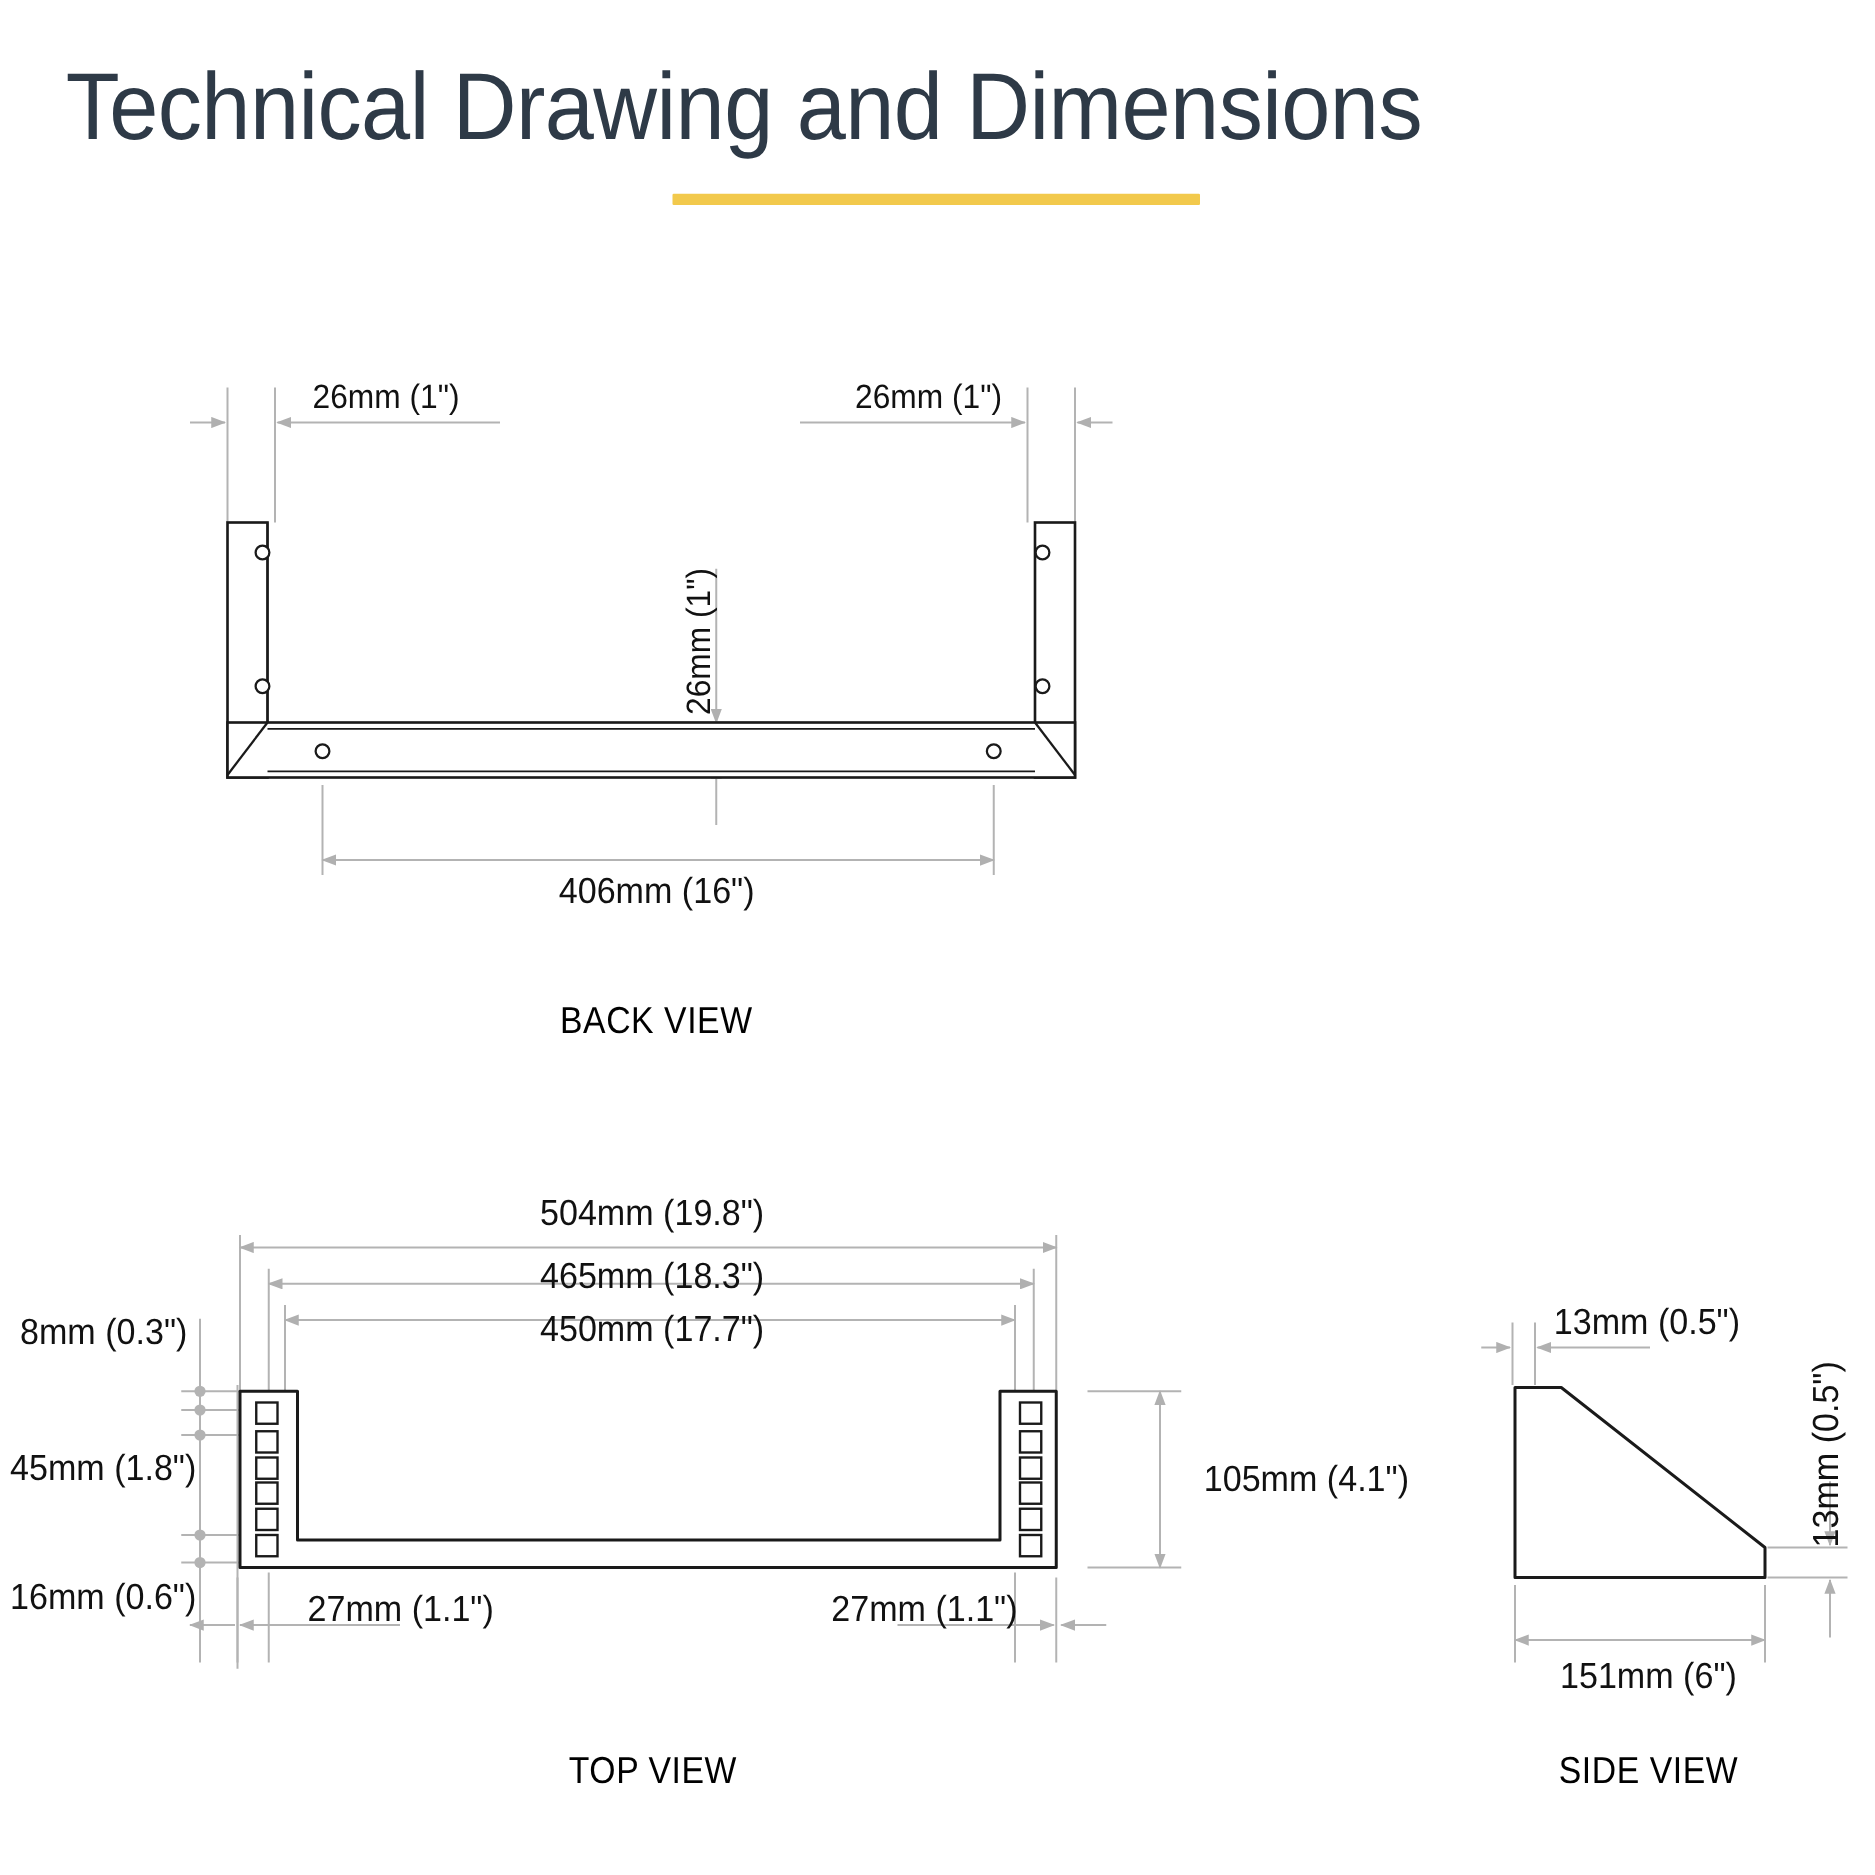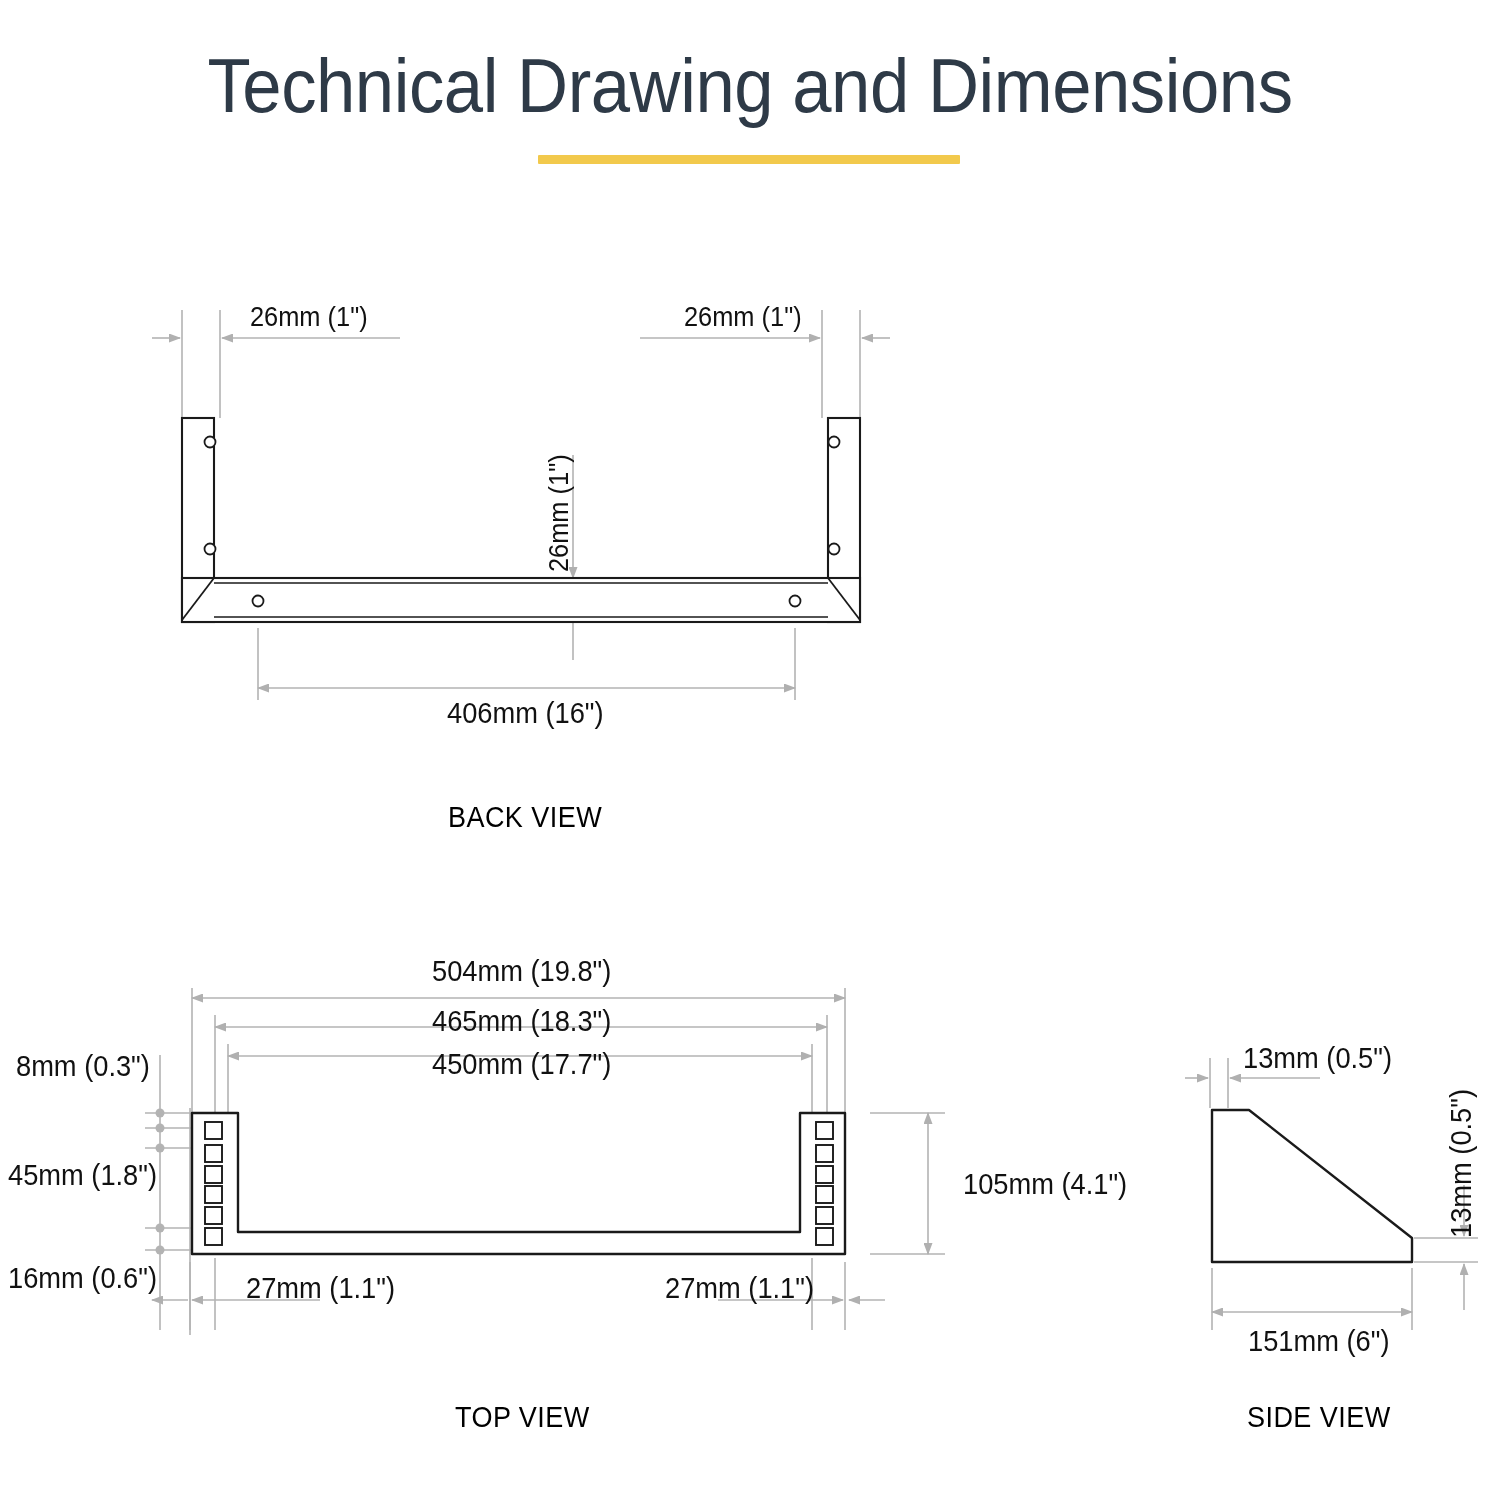--- a/index.html
+++ b/index.html
@@ -18,21 +18,21 @@
     position: absolute;
     inset: 0;
   }
 
   
   .title-wrap {
     position: absolute;
     left: 0;
     top: 48px;
     width: 1500px;
-    text-align: center;
+    text-align: left;
   }
   .page-title {
     font-family: "Liberation Sans", sans-serif;
     font-size: 76px;
     line-height: 1.0;
     font-weight: 400;
     color: #2e3a47;
     letter-spacing: -0.5px;
     transform: scaleX(0.93);
     transform-origin: center;

